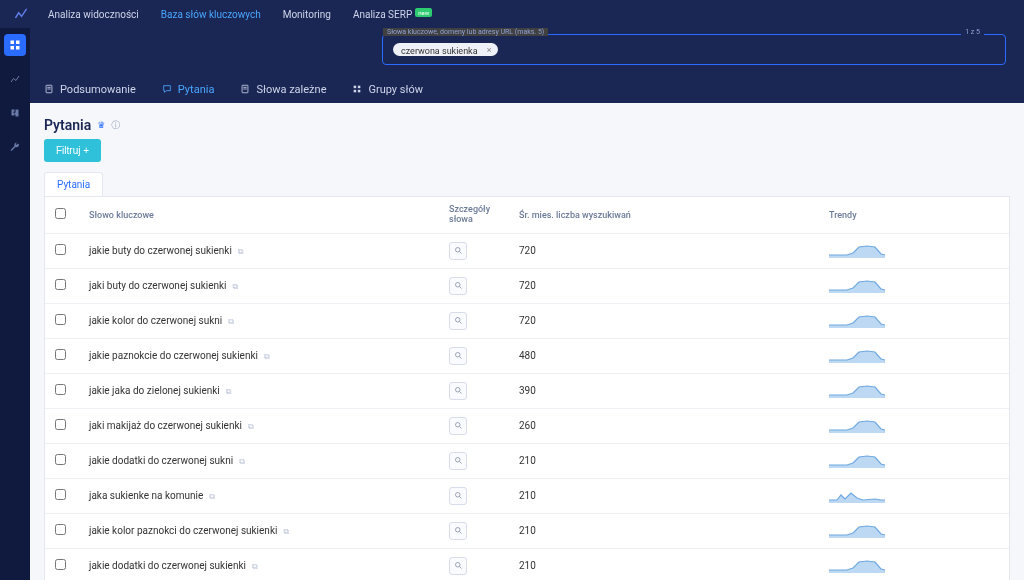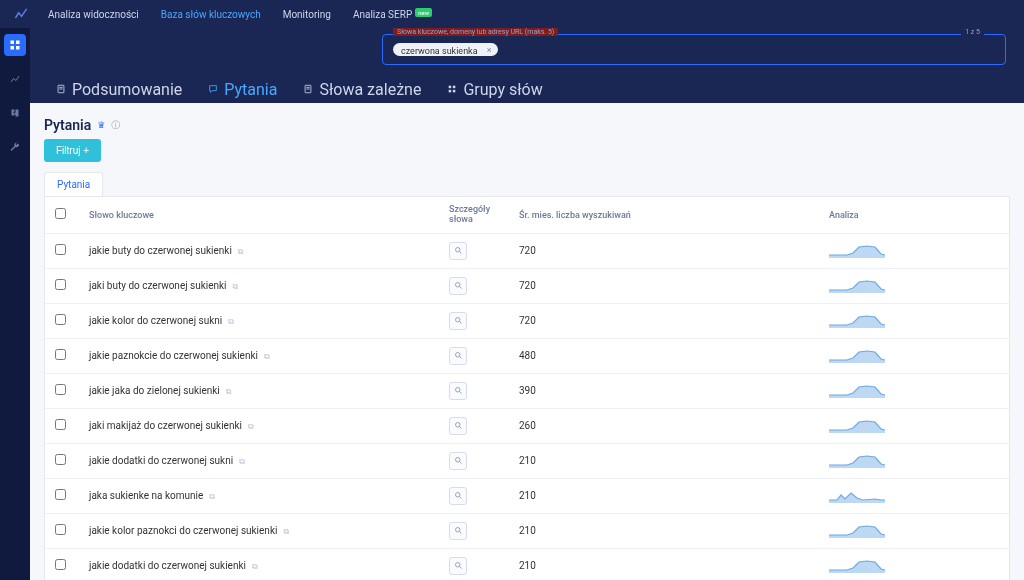--- a/index.html
+++ b/index.html
@@ -19,27 +19,27 @@
   .siderail { width:30px; background:#0f1a3e; display:flex; flex-direction:column; align-items:center; padding-top:6px; gap:12px; }
   .siderail .railicon { width:22px; height:22px; display:flex; align-items:center; justify-content:center; color:#6b7aa8; cursor:pointer; border-radius:4px; }
   .siderail .railicon.active { background:#2a6cff; color:#fff; }
   .siderail .railicon svg { width:12px; height:12px; }
 
   .main { flex:1; display:flex; flex-direction:column; min-width:0; }
 
   
   .searchrow { background:#1a2654; padding:6px 12px 10px 12px; position:relative; }
   .searchbox { position:relative; border:1px solid #2a6cff; border-radius:4px; margin-left:340px; margin-right:6px; padding:8px 10px 8px 10px; display:flex; align-items:center; min-height:30px;}
-  .searchbox .fieldlabel { position:absolute; top:-7px; left:10px; font-size:7px; color:#8fa2d7; background:#7f1d1d; padding:0 4px;}
+  .searchbox .fieldlabel { position:absolute; top:-7px; left:0; font-size:7px; color:#8fa2d7; background:#404040; padding:0 4px;}
   .searchbox .counter { position:absolute; top:-7px; right:21px; font-size:7px; color:#8fa2d7; background:#1a2654; padding:0 4px;}
   .chip { background:#eef1f7; color:#333; font-size:9px; padding:3px 20px 0 8px; border-radius:10px; position:relative; display:inline-flex; align-items:center;}
   .chip .chip-x { position:absolute; right:6px; top:50%; transform:translateY(-50%); color:#888; cursor:pointer; font-size:9px; line-height:1;}
 
   
-  .subtabs { background:#1a2654; height:28px; display:flex; align-items:center; padding:0 26px; gap:26px; font-size:16px; color:#cfd5ea;}
+  .subtabs { background:#1a2654; height:28px; display:flex; align-items:center; padding:0 14px; gap:26px; font-size:11px; color:#cfd5ea;}
   .subtab { display:flex; align-items:center; gap:6px; cursor:pointer;}
   .subtab.active { color:#4aa7ff; }
   .subtab svg { width:10px; height:10px; }
 
   
   .content { flex:1; background:#f6f7fa; overflow-y:auto; }
   .pageheader { padding:14px 14px 6px 14px; display:flex; align-items:center; gap:6px; }
   .pageheader h1 { font-size:14px; font-weight:600; color:#1a2654; }
   .pageheader .mini-icon { color:#2a6cff; font-size:9px;}
   .pageheader .info-icon { color:#9aa6c4; font-size:9px;}
@@ -173,21 +173,21 @@
               <col class="c-det">
               <col class="c-vol">
               <col class="c-trend">
           </colgroup>
           <thead>
             <tr>
               <th class="chk"><input type="checkbox" style=""></th>
               <th>Słowo kluczowe</th>
               <th style="line-height:1.1;">Szczegóły słowa</th>
               <th class="cvol">Śr. mies. liczba wyszukiwań</th>
-              <th>Analiza</th>
+              <th>Trendy</th>
             </tr>
           </thead>
           <tbody id="tbody">
               <tr>
                 <td class="chk"><input type="checkbox" style=""></td>
                 <td class="kw"><span>jakie buty do czerwonej sukienki</span><span class="kwicon">⧉</span></td>
                 <td class="det"><span class="detailbtn">
                     <svg viewBox="0 0 24 24">
                       <circle cx="10" cy="10" r="6" fill="none" stroke="currentColor" stroke-width="2"></circle>
                       <line x1="15" y1="15" x2="20" y2="20" stroke="currentColor" stroke-width="2"></line>

